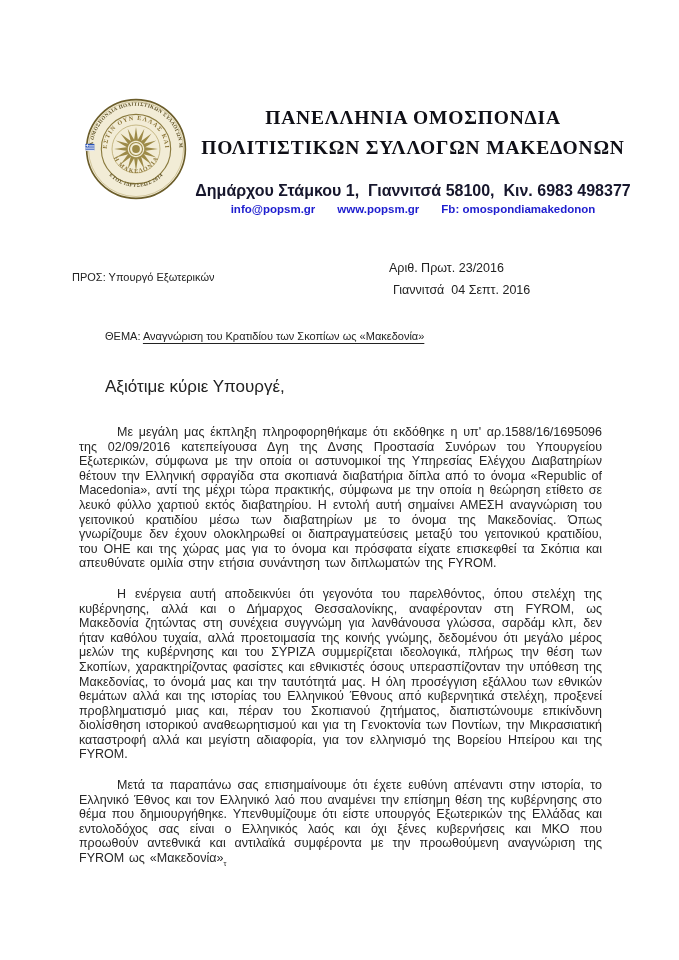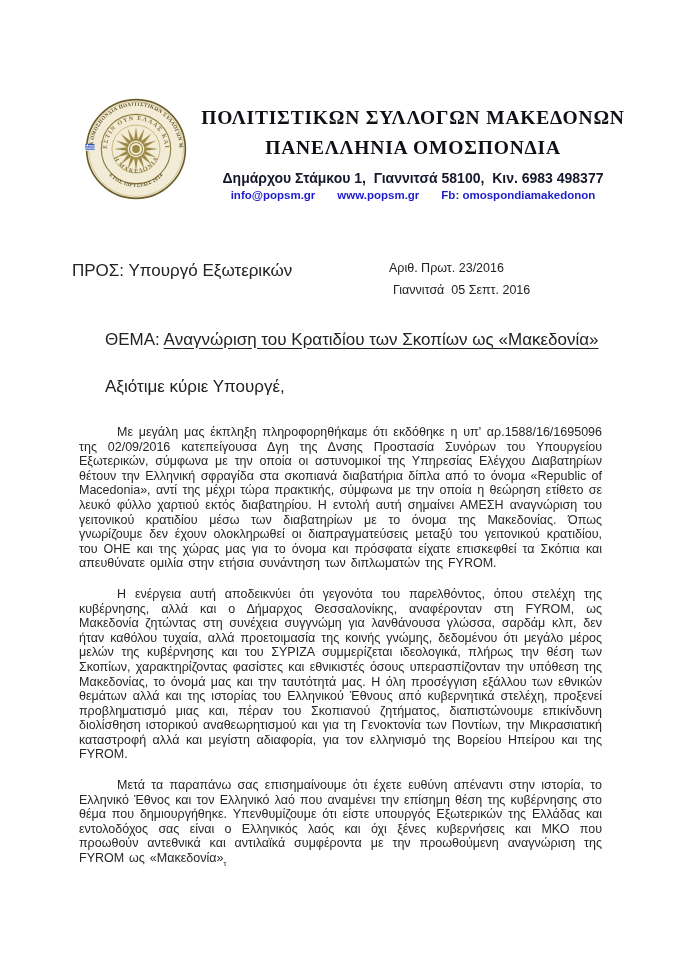--- a/index.html
+++ b/index.html
@@ -14,35 +14,35 @@
                      fill:#5c4f22; letter-spacing:0.4px; }
   .seal-inner-text { font-family:"Liberation Serif", serif; font-size:6px; font-weight:bold;
                      fill:#8a7436; letter-spacing:1.1px; }
 
   .header-text { position:absolute; left:192px; top:103px; width:442px; text-align:center; }
   .org-title {
     font-family:"Liberation Serif", serif; font-weight:bold; font-size:19.5px;
     letter-spacing:0.8px; color:#0f0f16; line-height:30px; white-space:nowrap;
   }
   .address-line {
-    margin-top:7px; font-size:14px; font-weight:bold; color:#16162c; white-space:pre-wrap;
+    margin-top:19px; font-size:16px; font-weight:bold; color:#16162c; white-space:pre-wrap;
   }
   .contact-line {
     margin-top:3px; font-size:11.5px; font-weight:bold; color:#1d1dcf;
     display:flex; justify-content:center; gap:22px; white-space:nowrap;
   }
   .contact-line a { color:#1d1dcf; text-decoration:none;text-align:center; }
 
   
-  .meta-recipient { position:absolute; left:72px;  top:261px; font-size:17px; }
+  .meta-recipient { position:absolute; left:72px;  top:271px; font-size:11px; }
   .meta-protocol  { position:absolute; left:389px; top:261px; font-size:12.5px;text-align:center; }
   .meta-date      { position:absolute; left:393px; top:283px; font-size:12.5px; white-space:pre-wrap; }
 
   
-  .subject-line { position:absolute; left:105px; top:330px; font-size:17px; }
+  .subject-line { position:absolute; left:105px; top:330px; font-size:11px; }
   .subject-text { text-decoration:underline; text-underline-offset:2.5px; }
   .salutation   { position:absolute; left:105px; top:377px; font-size:17px; }
 
   
   .body-text {
     position:absolute; left:63px; top:409px; width:555px;
     font-size:12.5px; line-height:14.6px; text-align:justify; word-spacing:1.5px;
     color:#262626;
   }
   .para { margin:16px; text-indent:38px; }
@@ -106,36 +106,36 @@
       <rect x="0.6" y="46.5" width="8.6" height="1" fill="#ffffff"></rect>
       <rect x="0.6" y="48.6" width="8.6" height="1" fill="#ffffff"></rect>
       <rect x="0.6" y="50.7" width="8.6" height="1" fill="#ffffff"></rect>
       <rect x="0.6" y="45" width="3" height="3" fill="#2a52b5"></rect>
       <rect x="1.9" y="45" width="0.7" height="3" fill="#ffffff"></rect>
       <rect x="0.6" y="46.2" width="3" height="0.7" fill="#ffffff"></rect>
     </g>
   </svg>
 
   <div class="header-text">
+    <div class="org-title">ΠΑΝΕΛΛΗΝΙΑ  ΟΜΟΣΠΟΝΔΙΑ</div>
     <div class="org-title">ΠΟΛΙΤΙΣΤΙΚΩΝ  ΣΥΛΛΟΓΩΝ  ΜΑΚΕΔΟΝΩΝ</div>
-    <div class="org-title">ΠΑΝΕΛΛΗΝΙΑ  ΟΜΟΣΠΟΝΔΙΑ</div>
     <div class="address-line">Δημάρχου Στάμκου 1,  Γιαννιτσά 58100,  Κιν. 6983 498377</div>
     <div class="contact-line">
       <a href="#">info@popsm.gr</a>
       <a href="#">www.popsm.gr</a>
       <span><span>Fb:</span> <a href="#">omospondiamakedonon</a></span>
     </div>
   </div>
 
   <div class="meta-recipient">
     <span>ΠΡΟΣ:</span>
     <span>Υπουργό Εξωτερικών</span>
   </div>
   <div class="meta-protocol">Αριθ. Πρωτ. 23/2016</div>
-  <div class="meta-date">Γιαννιτσά  05 Σεπτ. 2016</div>
+  <div class="meta-date">Γιαννιτσά  04 Σεπτ. 2016</div>
 
   <div class="subject-line">
     <span>ΘΕΜΑ:</span>
     <span class="subject-text">Αναγνώριση του Κρατιδίου των Σκοπίων ως «Μακεδονία»</span>
   </div>
 
   <div class="salutation">Αξιότιμε κύριε Υπουργέ,</div>
 
   <div class="body-text">
     <p class="para">Με μεγάλη μας έκπληξη πληροφορηθήκαμε ότι εκδόθηκε η υπ' αρ.1588/16/1695096 της 02/09/2016 κατεπείγουσα Δγη της Δνσης Προστασία Συνόρων του Υπουργείου Εξωτερικών, σύμφωνα με την οποία οι αστυνομικοί της Υπηρεσίας Ελέγχου Διαβατηρίων θέτουν την Ελληνική σφραγίδα στα σκοπιανά διαβατήρια δίπλα από το όνομα «Republic of Macedonia», αντί της μέχρι τώρα πρακτικής, σύμφωνα με την οποία η θεώρηση ετίθετο σε λευκό φύλλο χαρτιού εκτός διαβατηρίου. Η εντολή αυτή σημαίνει ΑΜΕΣΗ αναγνώριση του γειτονικού κρατιδίου μέσω των διαβατηρίων με το όνομα της Μακεδονίας. Όπως γνωρίζουμε δεν έχουν ολοκληρωθεί οι διαπραγματεύσεις μεταξύ του γειτονικού κρατιδίου, του ΟΗΕ και της χώρας μας για το όνομα και πρόσφατα είχατε επισκεφθεί τα Σκόπια και απευθύνατε ομιλία στην ετήσια συνάντηση των διπλωματών της FYROM.</p>

